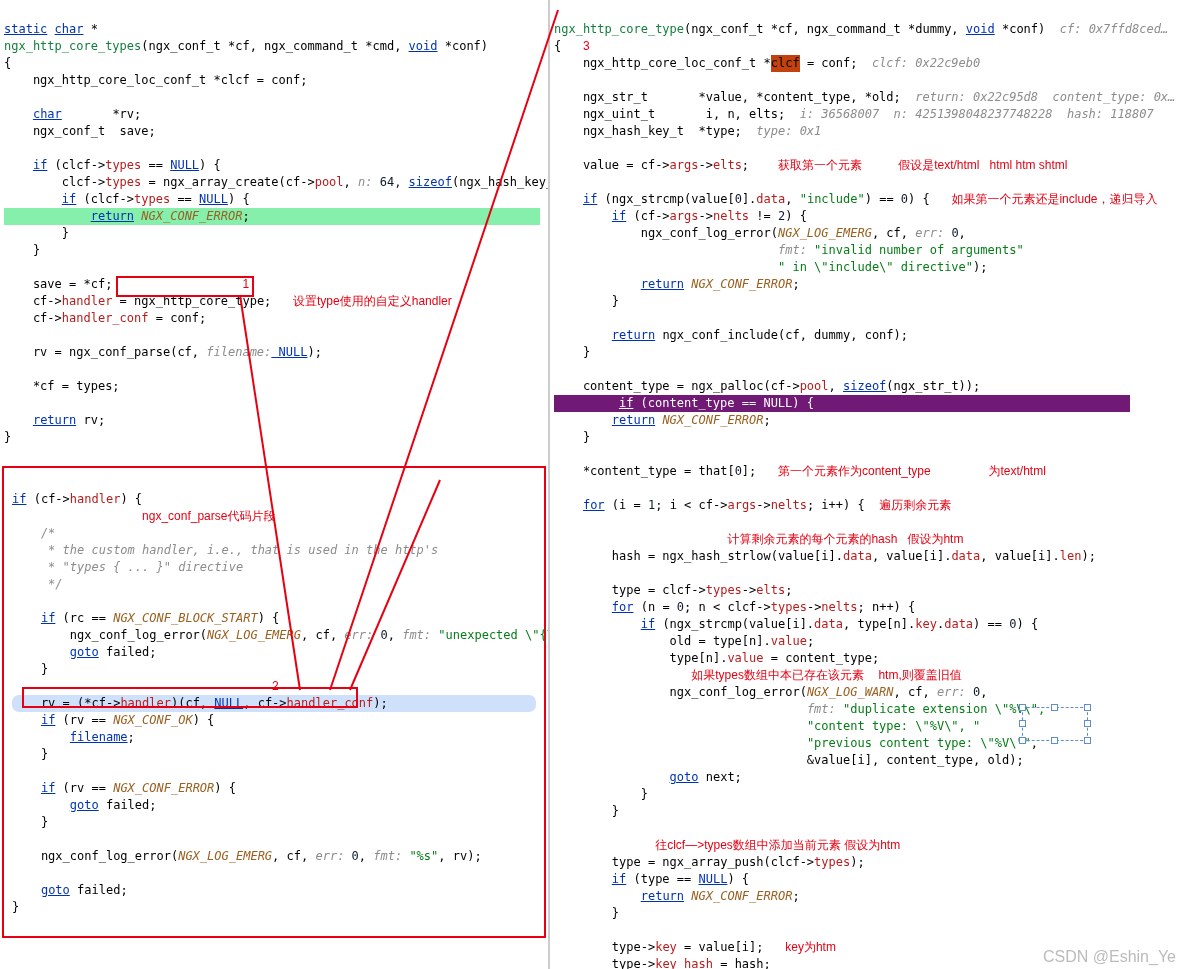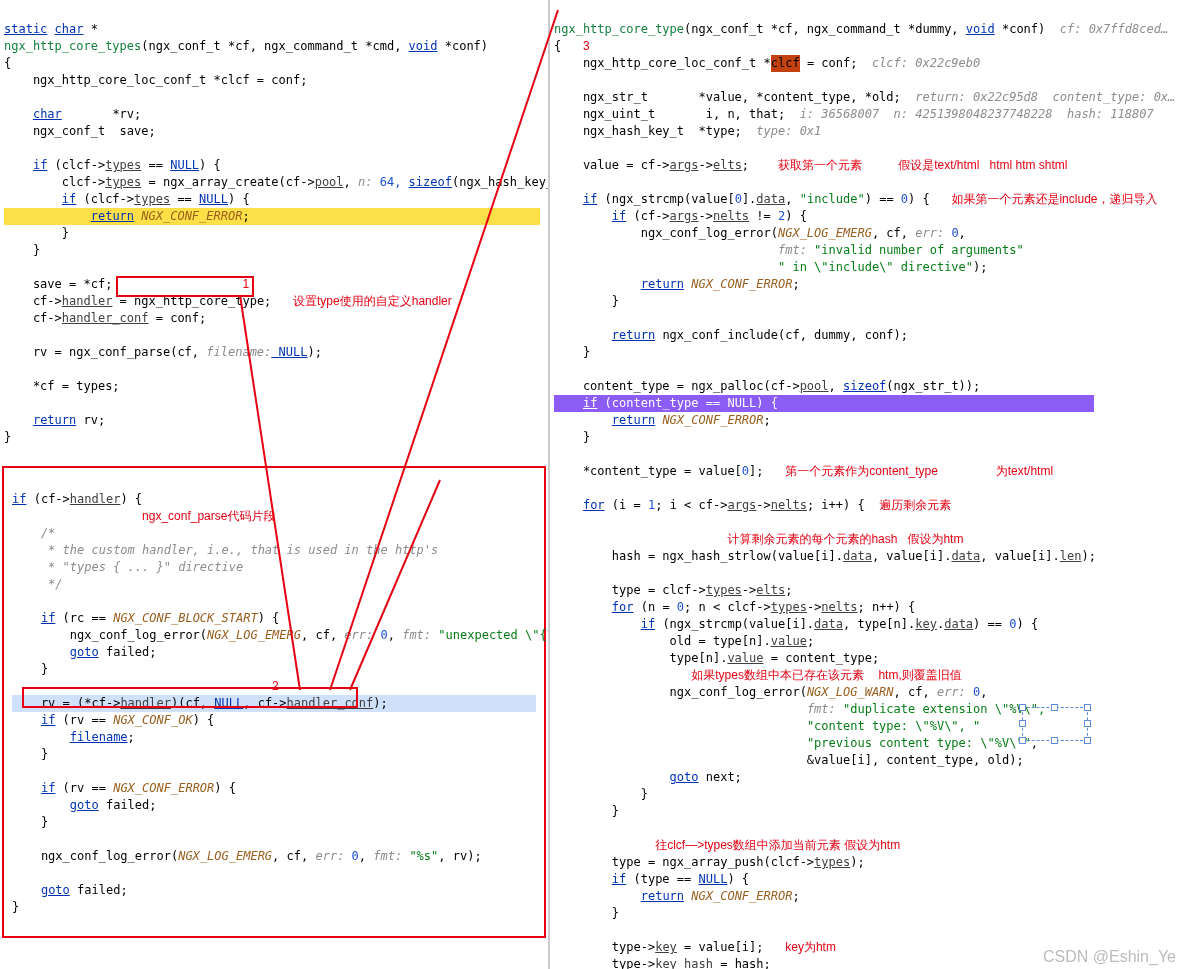--- a/index.html
+++ b/index.html
@@ -4,37 +4,37 @@
 <style>
   html,body{margin:0;padding:0;background:#fff;font-family:"Menlo","Consolas",monospace;font-size:12px;line-height:17px;color:#000;}
   .wrap{display:flex;width:1184px;height:969px;position:relative;}
   .pane{position:relative;overflow:hidden;}
   .left{width:548px;border-right:2px solid #ccc;}
   .right{flex:1;}
   .code{white-space:pre;padding:4px 8px 4px 4px;}
   
   .kw{color:#0033b3;text-decoration:underline;}       
   .type{color:#15803d;}
-  .field{color:#404040;text-decoration:underline;}    
-  .num{color:#1d4ed8;}
+  .field{color:#b91c1c;}    
+  .num{color:#0f172a;}
   .str{color:#067d17;}
   .cmt{color:#8c8c8c;font-style:italic;}
   .hint{color:#8c8c8c;font-style:italic;text-align:center;}
   .macro{color:#9a601f;font-style:italic;}
   .note{color:#e60012;font-family:"Microsoft YaHei","PingFang SC",sans-serif;font-size:12px;font-style:normal;}
-  .hl-yellow{background:#fde047;display:inline-block;width:100%;}
+  .hl-yellow{background:#86efac;display:inline-block;width:100%;}
   .hl-sel{background:#c2410c;display:inline-block;}
-  .hl-blue{background:#8b5cf6;color:#fff;display:inline-block;width:540px;}
+  .hl-blue{background:#701a75;color:#fff;display:inline-block;width:540px;padding-left:36px;}
   .hl-blue .kw{color:#fff;}
   
   .redbox{position:absolute;border:2px solid #e60012;pointer-events:none;}
   .redbox1{left:116px;top:276px;width:134px;height:17px;}
   .frag{position:absolute;left:2px;top:466px;width:540px;height:468px;border:2px solid #e60012;}
   .frag .code{padding:6px 8px;}
-  .hl-line{background:#cfe0fb;display:inline-block;width:100%;}
+  .hl-line{background:#cfe0fb;display:inline-block;width:100%;border-radius:7px;}
   .rvbox{position:absolute;border:2px solid #e60012;left:18px;top:219px;width:332px;height:17px;pointer-events:none;}
   svg.lines{position:absolute;left:0;top:0;pointer-events:none;}
   .watermark{position:absolute;right:8px;bottom:4px;color:#bbb;font-family:sans-serif;font-size:16px;}
   .dashbox{position:absolute;border:1px dashed #5b8ed6;}
   .db1{left:1022px;top:707px;width:64px;height:32px;}
   .handle{position:absolute;width:5px;height:5px;border:1px solid #5b8ed6;background:#fff;}
 </style>
 </head>
 <body>
 
@@ -102,42 +102,42 @@
     </div>
   </div>
 
   <div class="pane right">
     <div class="code">
 <span class="type">ngx_http_core_type</span><span>(ngx_conf_t *cf, ngx_command_t *dummy, </span><span class="kw">void</span><span> *conf)</span><span class="hint">  cf: 0x7ffd8ced…</span>
 <span>{</span>   <span class="note">3</span>
 <span>    ngx_http_core_loc_conf_t *</span><span class="hl-sel">clcf</span><span> = conf;</span><span class="hint">  clcf: 0x22c9eb0</span>
 <span></span>
 <span>    ngx_str_t       *value, *content_type, *old;</span><span class="hint">  return: 0x22c95d8  content_type: 0x…</span>
-<span>    ngx_uint_t       i, n, that;</span><span class="hint">  i: 36568007  n: 4251398048237748228  hash: 118807</span>
+<span>    ngx_uint_t       i, n, elts;</span><span class="hint">  i: 36568007  n: 4251398048237748228  hash: 118807</span>
 <span>    ngx_hash_key_t  *type;</span><span class="hint">  type: 0x1</span>
 <span></span>
 <span>    value = cf-&gt;</span><span class="field">args</span><span>-&gt;</span><span class="field">elts</span><span>;</span>    <span class="note">获取第一个元素</span>     <span class="note">假设是text/html   html htm shtml</span>
 <span></span>
 <span>    </span><span class="kw">if</span><span> (ngx_strcmp(value[</span><span class="num">0</span><span>].</span><span class="field">data</span><span>, </span><span class="str">"include"</span><span>) == </span><span class="num">0</span><span>) {</span>   <span class="note">如果第一个元素还是include，递归导入</span>
 <span>        </span><span class="kw">if</span><span> (cf-&gt;</span><span class="field">args</span><span>-&gt;</span><span class="field">nelts</span><span> != </span><span class="num">2</span><span>) {</span>
 <span>            ngx_conf_log_error(</span><span class="macro">NGX_LOG_EMERG</span><span>, cf, </span><span class="hint">err:</span><span class="num"> 0</span><span>,</span>
 <span>                               </span><span class="hint">fmt:</span><span class="str"> "invalid number of arguments"</span>
 <span>                               </span><span class="str">" in \"include\" directive"</span><span>);</span>
 <span>            </span><span class="kw">return</span><span> </span><span class="macro">NGX_CONF_ERROR</span><span>;</span>
 <span>        }</span>
 <span></span>
 <span>        </span><span class="kw">return</span><span> ngx_conf_include(cf, dummy, conf);</span>
 <span>    }</span>
 <span></span>
 <span>    content_type = ngx_palloc(cf-&gt;</span><span class="field">pool</span><span>, </span><span class="kw">sizeof</span><span>(ngx_str_t));</span>
 <span class="hl-blue"><span>    </span><span class="kw">if</span><span> (content_type == </span><span>NULL</span><span>) {</span></span>
 <span>        </span><span class="kw">return</span><span> </span><span class="macro">NGX_CONF_ERROR</span><span>;</span>
 <span>    }</span>
 <span></span>
-<span>    *content_type = value[</span><span class="num">0</span><span>];</span>   <span class="note">第一个元素作为content_type</span>        <span class="note">为text/html</span>
+<span>    *content_type = that[</span><span class="num">0</span><span>];</span>   <span class="note">第一个元素作为content_type</span>        <span class="note">为text/html</span>
 <span></span>
 <span>    </span><span class="kw">for</span><span> (i = </span><span class="num">1</span><span>; i &lt; cf-&gt;</span><span class="field">args</span><span>-&gt;</span><span class="field">nelts</span><span>; i++) {</span>  <span class="note">遍历剩余元素</span>
 <span></span>
                         <span class="note">计算剩余元素的每个元素的hash   假设为htm</span>
 <span>        hash = ngx_hash_strlow(value[i].</span><span class="field">data</span><span>, value[i].</span><span class="field">data</span><span>, value[i].</span><span class="field">len</span><span>);</span>
 <span></span>
 <span>        type = clcf-&gt;</span><span class="field">types</span><span>-&gt;</span><span class="field">elts</span><span>;</span>
 <span>        </span><span class="kw">for</span><span> (n = </span><span class="num">0</span><span>; n &lt; clcf-&gt;</span><span class="field">types</span><span>-&gt;</span><span class="field">nelts</span><span>; n++) {</span>
 <span>            </span><span class="kw">if</span><span> (ngx_strcmp(value[i].</span><span class="field">data</span><span>, type[n].</span><span class="field">key</span><span>.</span><span class="field">data</span><span>) == </span><span class="num">0</span><span>) {</span>
 <span>                old = type[n].</span><span class="field">value</span><span>;</span>

